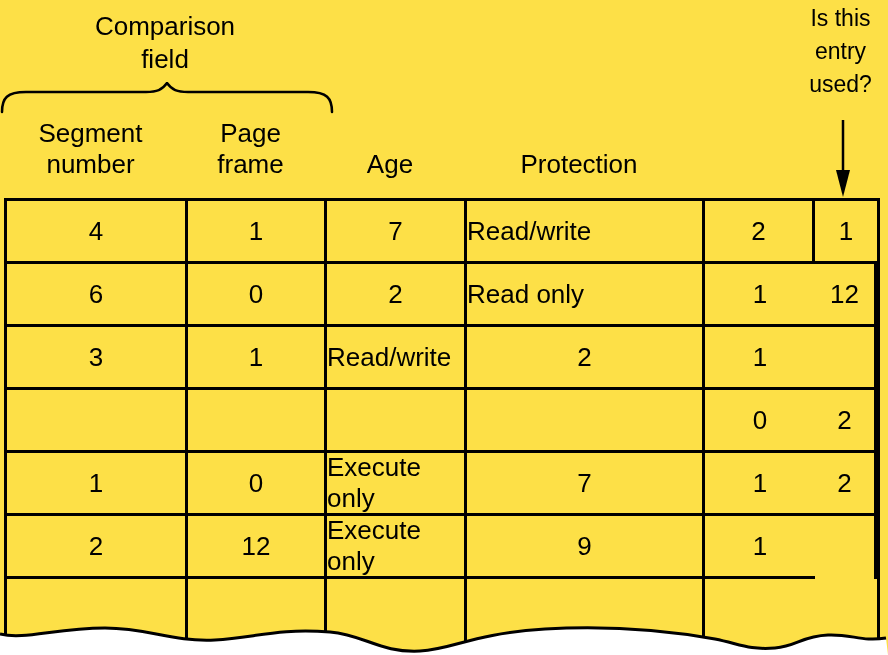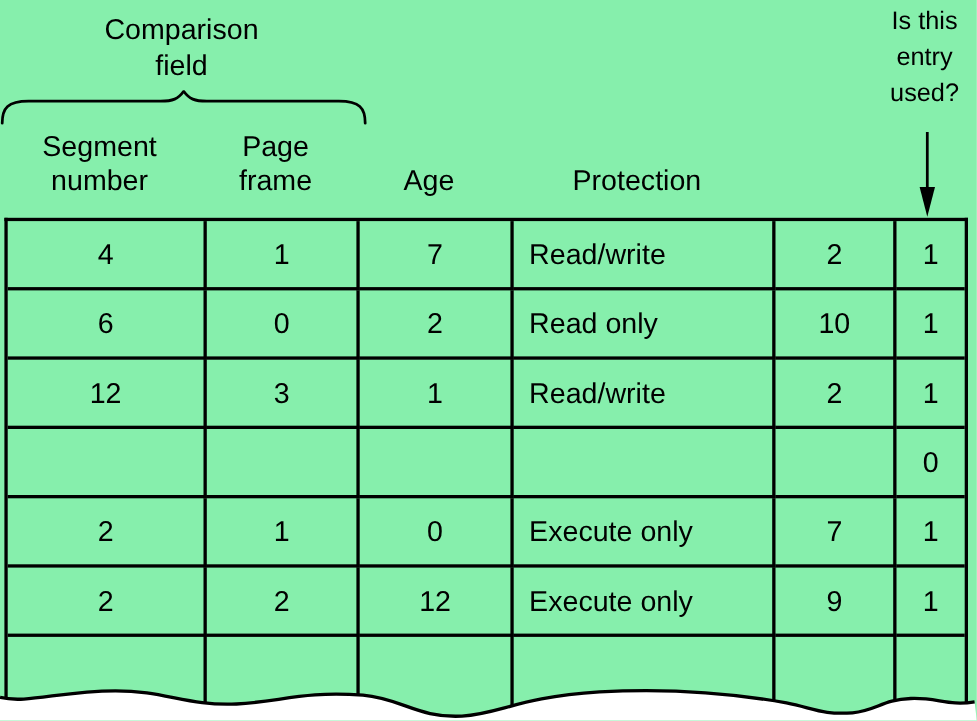--- a/index.html
+++ b/index.html
@@ -4,21 +4,21 @@
 <style>
   * { box-sizing: border-box; margin: 0; padding: 0; }
   html, body { background: #ffffff; }
   body {
     width: 888px; height: 655px;
     font-family: "Liberation Sans", sans-serif;
     color: #000000;
     position: relative;
     overflow: hidden;
   }
-  .canvas { position: absolute; inset: 0; background: #86efac; }
+  .canvas { position: absolute; inset: 0; background: #fde047; }
 
   
   .comparison-label {
     position: absolute; left: 15px; top: 10px; width: 300px;
     text-align: center; font-size: 26px; line-height: 33px;
     white-space: pre-line;
   }
   .brace-svg { position: absolute; left: 0; top: 82px; }
   .used-label {
     position: absolute; left: 793px; top: 2px; width: 95px;
@@ -47,21 +47,21 @@
     grid-auto-rows: 63px;
     border: 3px solid #000;
     border-bottom: none;
   }
   .cell {
     border-right: 3px solid #000;
     border-bottom: 3px solid #000;
     display: flex; align-items: center; justify-content: center;
     font-size: 26px;
   }
-  .cell.protection { justify-content: flex-start; padding-left: 14px; }
+  .cell.protection { justify-content: flex-start; }
   .cell.last-col { border-right: none; }
   .cell.last-row { border-bottom: none; }
 
   
   .wave-svg { position: absolute; left: 0; top: 608px; }
 </style>
 </head>
 <body>
 
 <div class="canvas">
@@ -96,21 +96,20 @@
       <div class="cell">4</div>
       <div class="cell">1</div>
       <div class="cell">7</div>
       <div class="cell protection">Read/write</div>
       <div class="cell">2</div>
       <div class="cell last-col">1</div>
       <div class="cell">6</div>
       <div class="cell">0</div>
       <div class="cell">2</div>
       <div class="cell protection">Read only</div>
-      <div class="cell">10</div>
       <div class="cell last-col">1</div>
       <div class="cell">12</div>
       <div class="cell">3</div>
       <div class="cell">1</div>
       <div class="cell protection">Read/write</div>
       <div class="cell">2</div>
       <div class="cell last-col">1</div>
       <div class="cell"></div>
       <div class="cell"></div>
       <div class="cell"></div>

